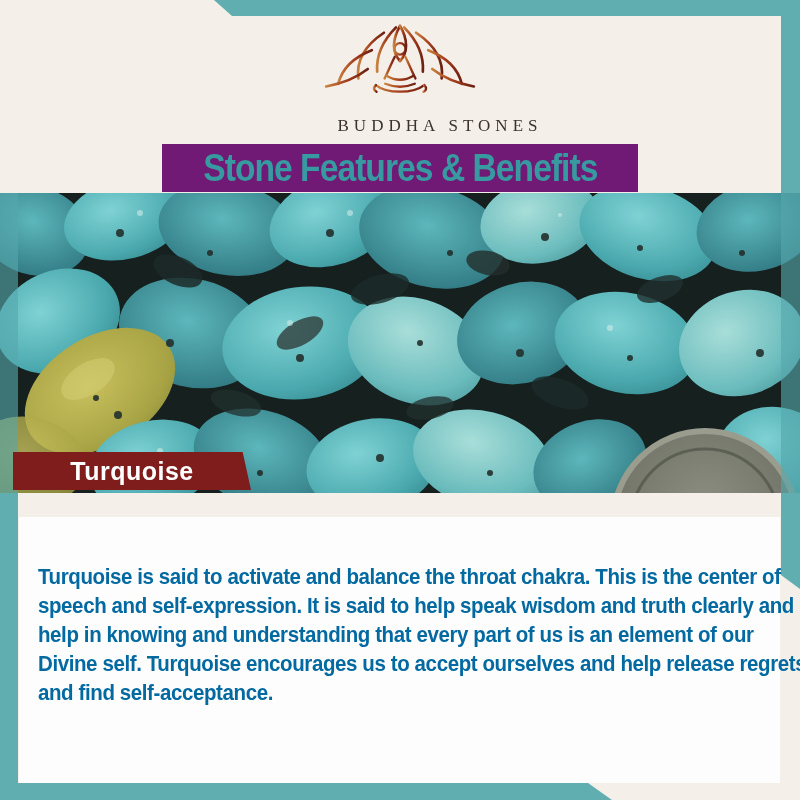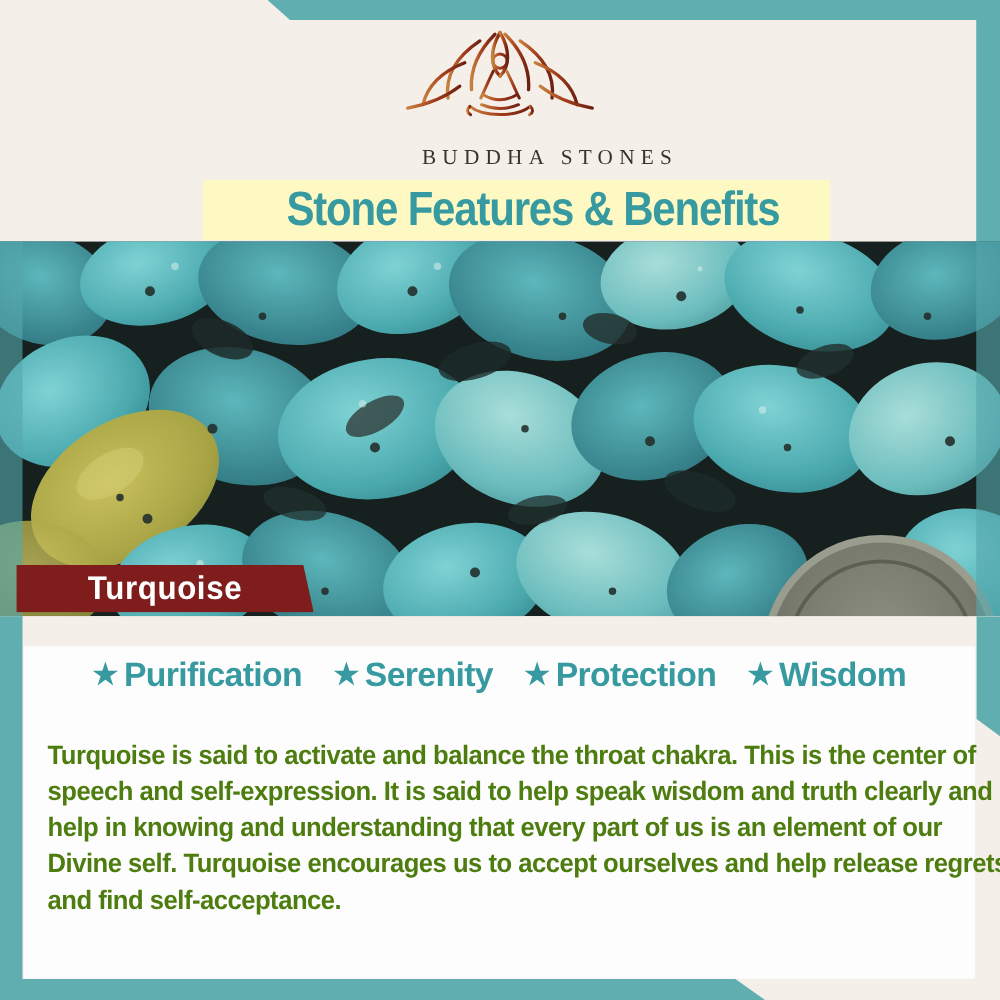--- a/index.html
+++ b/index.html
@@ -22,42 +22,42 @@
   .bottom-bar{left:0;top:783px;width:612px;height:17px;background:#61aeb1;
     clip-path:polygon(0 0,588px 0,612px 100%,0 100%);}
 
   
   .logo{left:315px;top:22px;width:170px;height:94px;}
   .brand{left:0;top:116px;width:800px;text-align:center;
     font-family:"Liberation Serif", serif;font-size:17px;letter-spacing:5px;
     color:#3b332b;font-weight:500;padding-left:40px;}
 
   
-  .heading-box{left:162px;top:144px;width:476px;height:48px;background:#fef9c3;
-    display:flex;align-items:center;justify-content:center;padding-left:26px;}
+  .heading-box{left:162px;top:144px;width:476px;height:48px;background:#701a75;
+    display:flex;align-items:center;justify-content:center;}
   .heading-text{color:#379aa0;font-size:35px;font-weight:700;letter-spacing:-1px;
     transform:scale(.96,1.1);white-space:nowrap;}
 
   
   .photo{left:0;top:193px;width:800px;height:300px;overflow:hidden;}
 
   
   .ribbon{left:13px;top:452px;width:238px;height:38px;background:#7f1d1d;
     clip-path:polygon(0 0,96.5% 0,100% 100%,0 100%);
     display:flex;align-items:center;justify-content:center;}
   .ribbon-text{color:#fff;font-size:25px;font-weight:700;letter-spacing:.5px;
     transform:scaleY(1.05);}
 
   
   .panel{left:19px;top:517px;width:761px;height:266px;background:#fdfdfd;}
   .features{position:absolute;left:0;top:8px;width:100%;text-align:center;
     color:#379aa0;font-weight:700;font-size:27px;letter-spacing:-.5px;white-space:nowrap;}
   .feature-item{display:inline-block;margin:0 9px;}
   .feature-star{font-size:23px;margin-right:5px;vertical-align:2px;}
-  .para{position:absolute;left:19px;top:44px;width:740px;color:#4d7c0f;margin-top:28px;}
+  .para{position:absolute;left:19px;top:44px;width:740px;color:#0369a1;}
   .para-line{font-size:20.5px;font-weight:700;letter-spacing:-.4px;line-height:29px;
     white-space:nowrap;transform:scaleY(1.04);transform-origin:left top;}
 </style>
 </head>
 <body>
 
 <div class="abs top-bar"></div>
 <div class="abs right-strip-top"></div>
 <div class="abs left-strip-bottom"></div>
 <div class="abs bottom-bar"></div>
@@ -208,26 +208,20 @@
 
 <div class="abs left-strip-photo"></div>
 <div class="abs right-strip-photo"></div>
 <div class="abs right-tail"></div>
 
 <div class="abs ribbon">
   <span class="ribbon-text">Turquoise</span>
 </div>
 
 <div class="abs panel">
-  <div class="features">
-    <span class="feature-item"><span class="feature-star">★</span><span>Purification</span></span>
-    <span class="feature-item"><span class="feature-star">★</span><span>Serenity</span></span>
-    <span class="feature-item"><span class="feature-star">★</span><span>Protection</span></span>
-    <span class="feature-item"><span class="feature-star">★</span><span>Wisdom</span></span>
-  </div>
   <div class="para">
     <div class="para-line">Turquoise is said to activate and balance the throat chakra. This is the center of</div>
     <div class="para-line">speech and self-expression. It is said to help speak wisdom and truth clearly and</div>
     <div class="para-line">help in knowing and understanding that every part of us is an element of our</div>
     <div class="para-line">Divine self. Turquoise encourages us to accept ourselves and help release regrets</div>
     <div class="para-line">and find self-acceptance.</div>
   </div>
 </div>
 
 </body></html>

